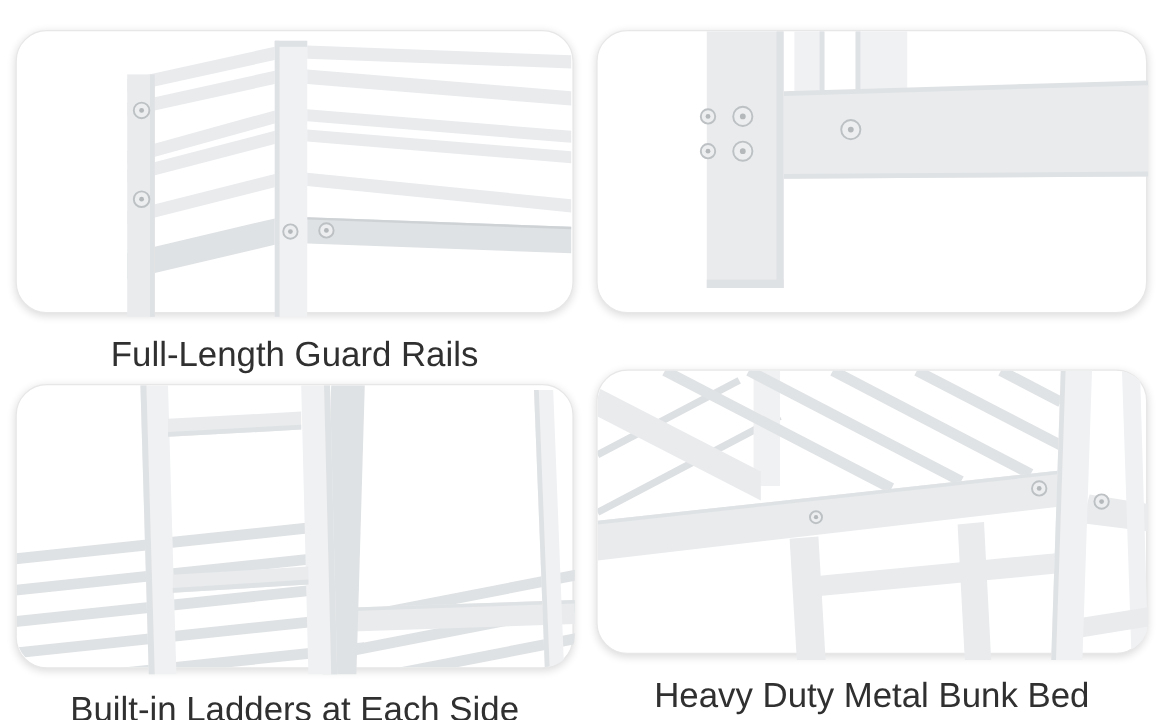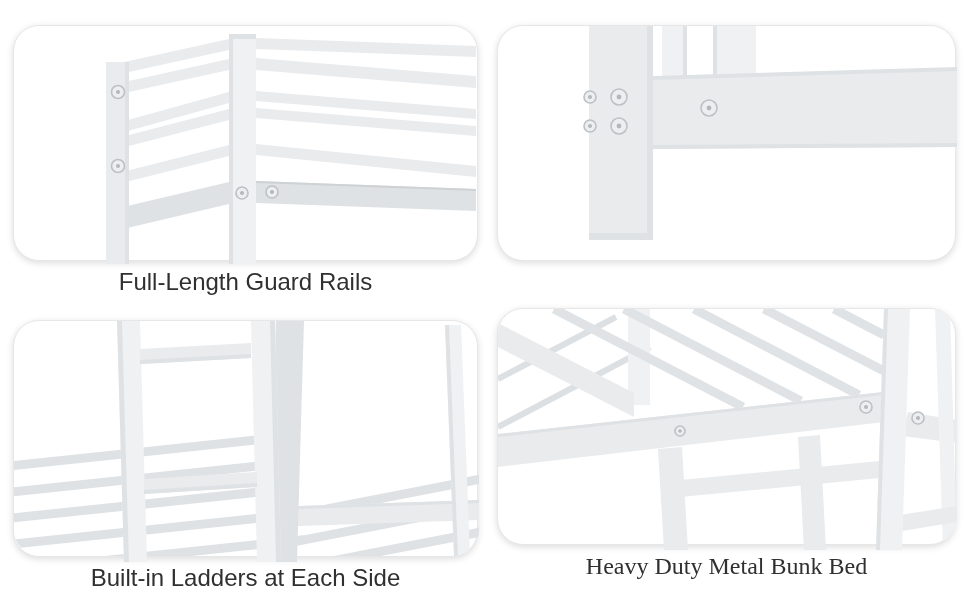--- a/index.html
+++ b/index.html
@@ -2,27 +2,27 @@
 <html><head>
 <meta charset="utf-8">
 <style>
   html,body{margin:0;padding:0;background:#ffffff;}
   .canvas{position:relative;width:970px;height:600px;background:#ffffff;overflow:hidden;
           font-family:"Liberation Sans",sans-serif;}
   figure{margin:0;padding:0;position:absolute;}
   .feature-tl{left:13px;top:25px;width:465px;}
   .feature-tr{left:497px;top:25px;width:459px;}
   .feature-bl{left:13px;top:320px;width:465px;}
-  .feature-br{left:497px;top:308px;width:459px;font-family:Liberation Serif, serif;}
+  .feature-br{left:497px;top:308px;width:459px;}
   .panel{position:relative;background:#ffffff;border:1px solid #e7e7e7;border-radius:26px;
          box-shadow:0 2px 7px rgba(0,0,0,0.14);}
   .panel-top{height:234px;}
   .panel-bottom{height:235px;}
   .panel svg{position:absolute;left:0;top:0;display:block;}
-  .caption{margin-top:1px;text-align:center;font-size:24px;line-height:40px;
+  .caption{margin-top:15px;text-align:center;font-size:29px;line-height:40px;
            font-weight:400;color:#303030;letter-spacing:0px;white-space:nowrap;}
   
   .f-lightest{fill:#f0f1f3}
   .f-light{fill:#e9ebed}
   .f-mid{fill:#dfe2e4}
   .f-dark{fill:#ced2d5}
   .slat{stroke:#e0e3e5;fill:none}
   .slat-thin{stroke:#dde0e3;fill:none}
   .screw-o{fill:#eceeef;stroke:#bdc1c4;stroke-width:1.6}
   .screw-i{fill:#b4b8bb}

